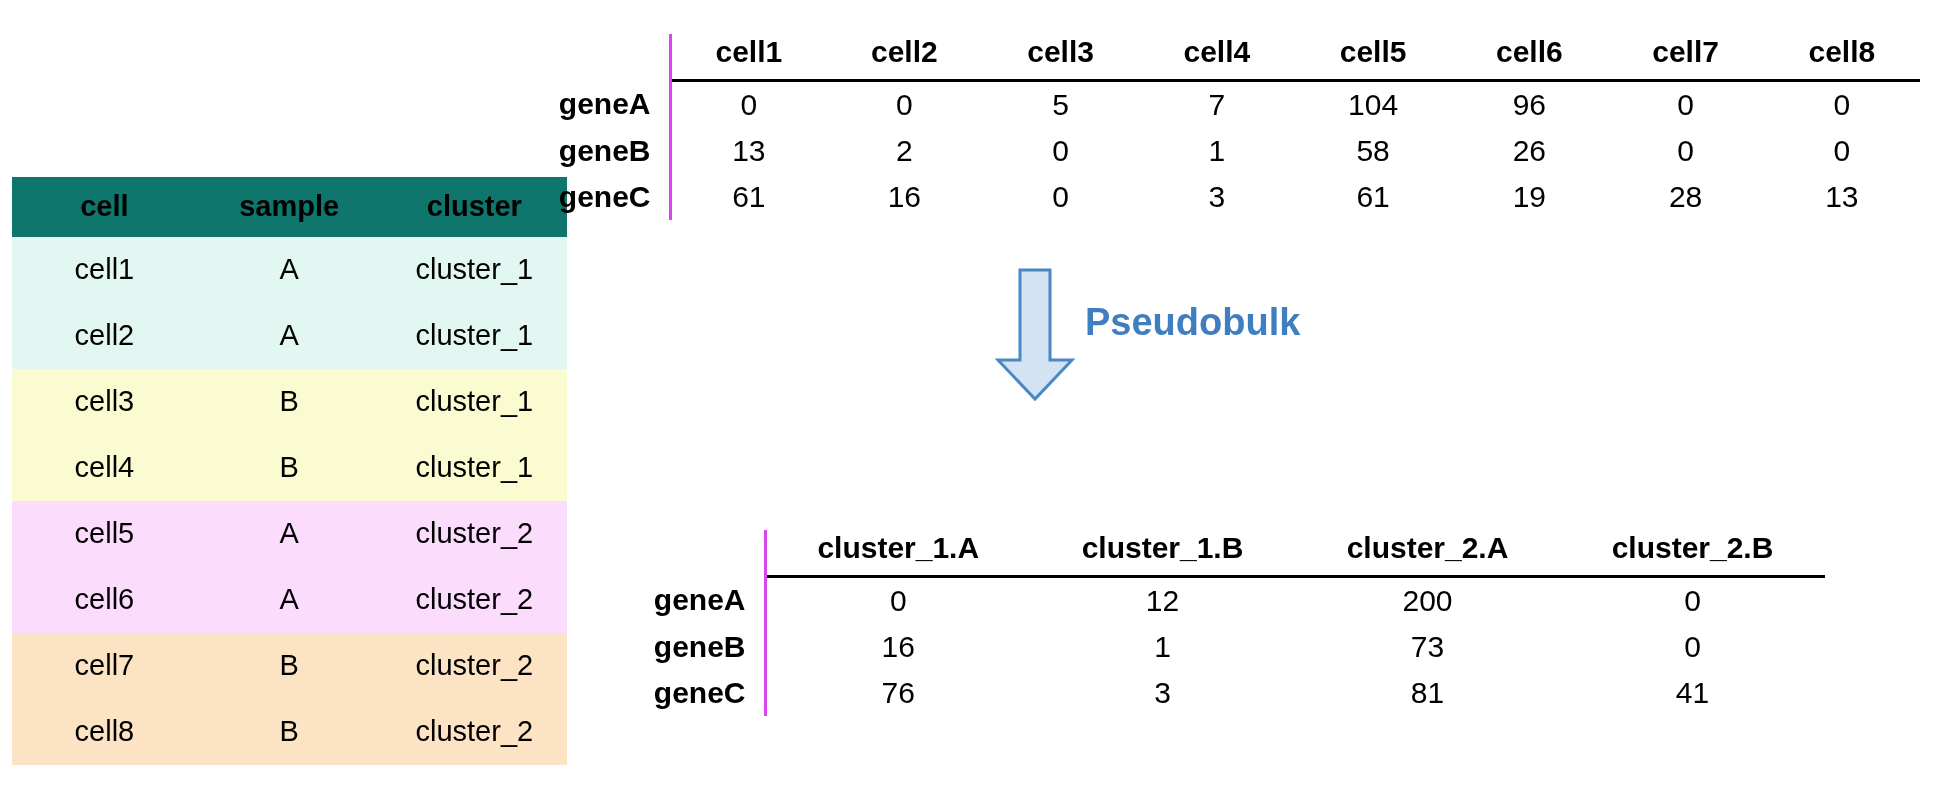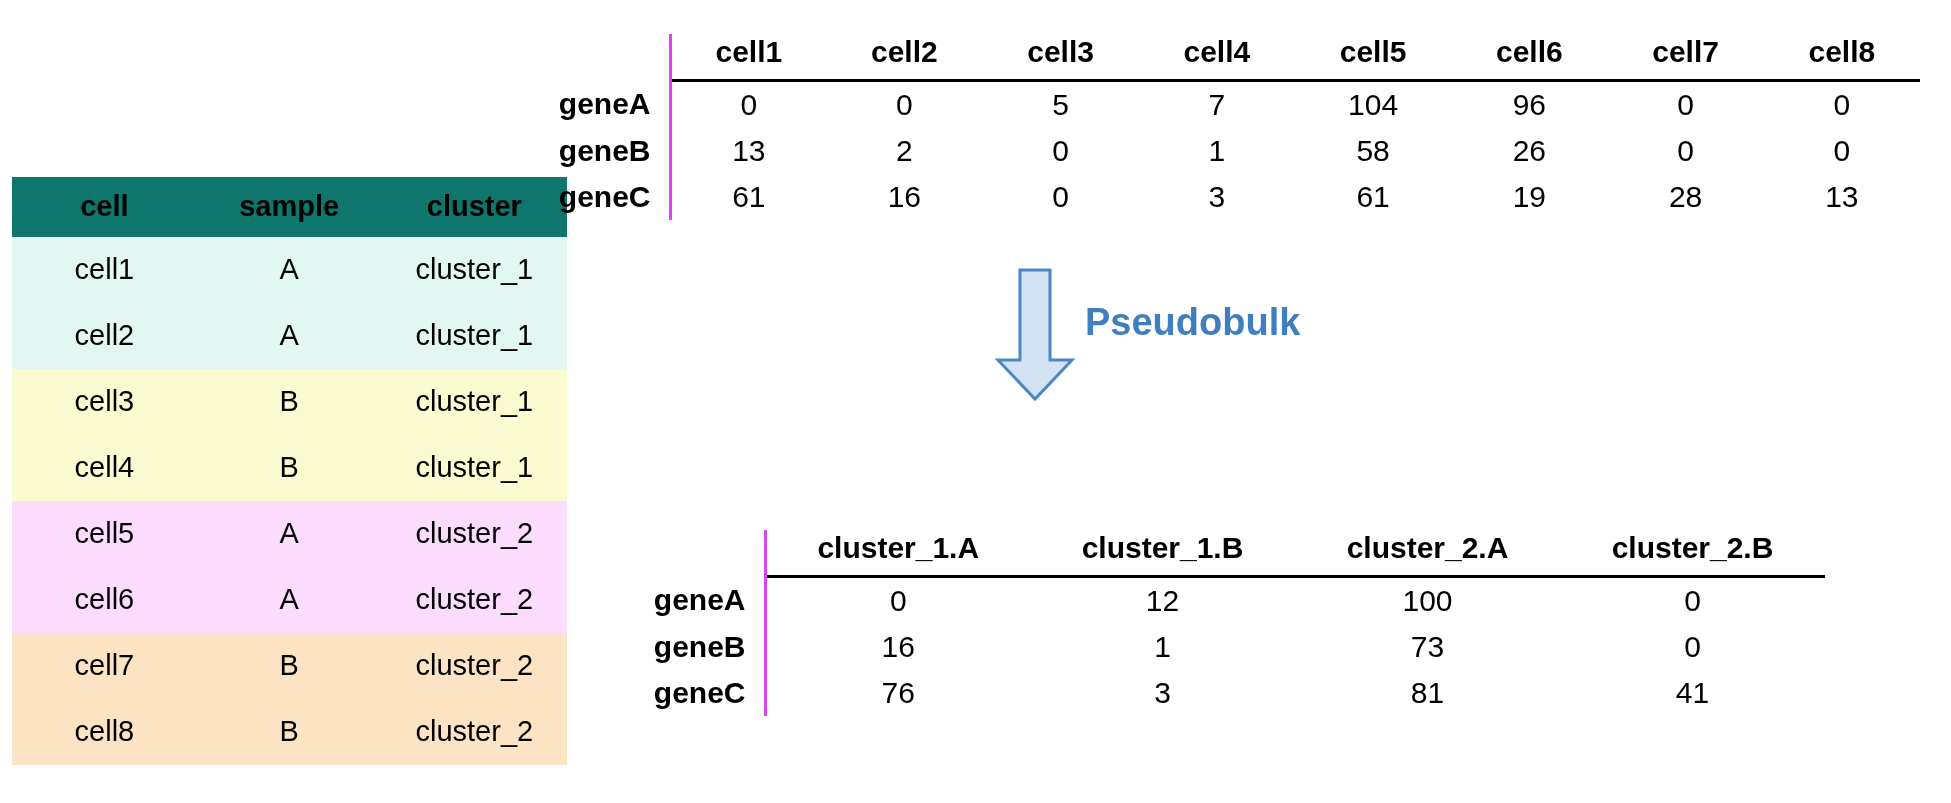--- a/index.html
+++ b/index.html
@@ -259,21 +259,21 @@
         <th>cluster_1.B</th>
         <th>cluster_2.A</th>
         <th>cluster_2.B</th>
       </tr>
   </thead>
   <tbody id="pb-body">
       <tr>
         <td class="rowlabel">geneA</td>
         <td>0</td>
         <td>12</td>
-        <td>100</td>
+        <td>200</td>
         <td>0</td>
       </tr>
       <tr>
         <td class="rowlabel">geneB</td>
         <td>16</td>
         <td>1</td>
         <td>73</td>
         <td>0</td>
       </tr>
       <tr>

